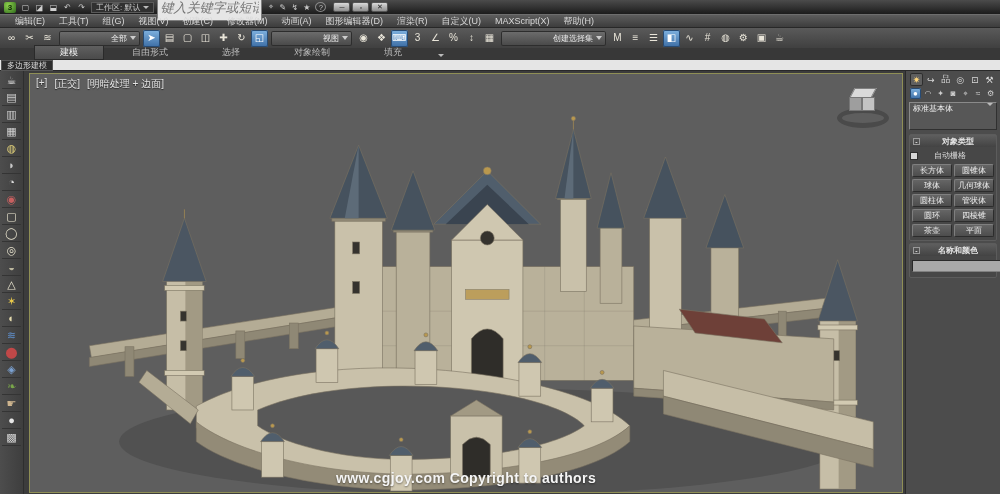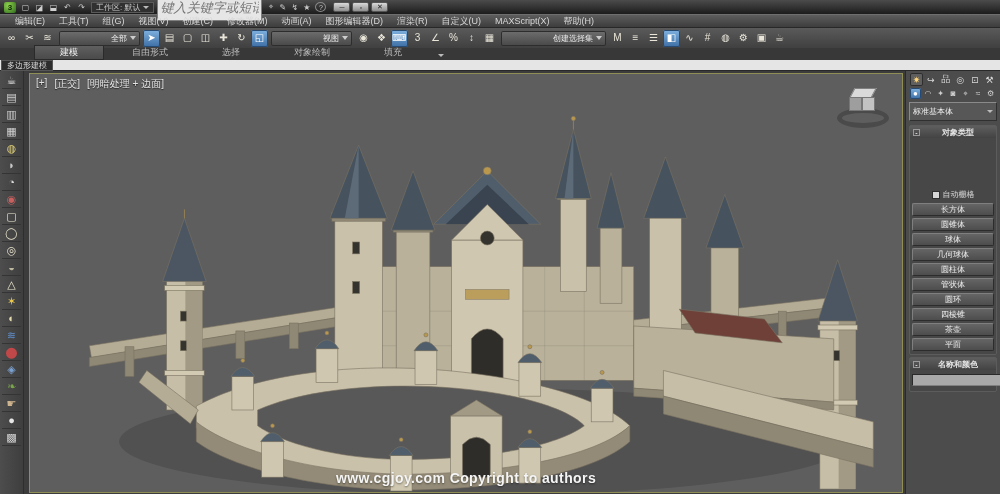--- a/index.html
+++ b/index.html
@@ -61,27 +61,27 @@
   .vc-right { position:absolute; left:27px; top:15px; width:13px; height:14px; background:#c3c3c3; border:1px solid #777; }
 
   
   .cmd-panel { width:95px; flex:none; background:#4c4c4c; border-left:1px solid #2a2a2a; padding:1px 3px; display:flex; flex-direction:column; }
   .cp-tabs { display:flex; justify-content:space-between; padding:1px 1px; }
   .cp-tab { width:13px; height:13px; display:flex; align-items:center; justify-content:center; font-size:9px; color:#d9d9d9; border-radius:2px; }
   .cp-tab.active { background:#5f5f5f; box-shadow:inset 0 0 0 1px #2e2e2e; color:#ffd67a; }
   .cp-subtabs { display:flex; justify-content:space-between; padding:1px 1px 2px; }
   .cp-subtab { width:11px; height:11px; display:flex; align-items:center; justify-content:center; font-size:8px; color:#d0d0d0; border-radius:2px; }
   .cp-subtab.active { background:linear-gradient(#7fb2e0,#3d6ea5); color:#fff; box-shadow:inset 0 0 0 1px #274a72; }
-  .cp-dd { height:19px; background:#575757; border:1px solid; border-color:#8a8a8a #303030 #303030 #8a8a8a; display:flex; align-items:center; justify-content:space-between; padding:0 3px; margin:1px 0 2px; font-size:8px; color:#f0f0f0; }
+  .cp-dd { height:28px; background:#575757; border:1px solid; border-color:#8a8a8a #303030 #303030 #8a8a8a; display:flex; justify-content:space-between; padding:0 3px; margin:1px 0 2px; font-size:8px; color:#f0f0f0; }
   .rollout { margin-top:2px; border:1px solid #5c5c5c; border-radius:2px; background:#474747; }
   .rollout-h { height:12px; background:linear-gradient(#5e5e5e,#434343); display:flex; align-items:center; gap:3px; padding:0 3px; font-size:8px; font-weight:bold; color:#e4e4e4; }
   .collapse-box { width:7px; height:7px; border:1px solid #9a9a9a; color:#ddd; font-size:7px; line-height:5px; text-align:center; }
-  .autogrid-row { display:flex; align-items:center; justify-content:center; gap:3px; padding:3px 0 1px; font-size:8px; color:#dadada;margin-top:48px; }
+  .autogrid-row { display:flex; align-items:center; gap:16px; padding:3px 0 1px; font-size:8px; color:#dadada; }
   .checkbox { width:8px; height:8px; background:#d6d6d6; border:1px solid #2e2e2e; }
-  .btn-grid { display:grid; grid-template-columns:1fr; gap:2px 2px; padding:2px 2px 3px; }
+  .btn-grid { display:grid; grid-template-columns:1fr 1fr; gap:2px 2px; padding:2px 2px 3px; }
   .cp-btn { height:13px; background:linear-gradient(#656565,#4d4d4d); border:1px solid; border-color:#7f7f7f #2c2c2c #2c2c2c #7f7f7f; border-radius:2px; display:flex; align-items:center; justify-content:center; font-size:8px; color:#ececec; white-space:nowrap; overflow:hidden; }
   .name-row { display:flex; align-items:center; gap:2px; padding:4px 2px 5px; }
   .name-input { flex:1; height:12px; background:#a9a9a9; border:1px solid; border-color:#2a2a2a #808080 #808080 #2a2a2a; font-size:8px; padding:0 2px; font-family:"Liberation Sans","DejaVu Sans",sans-serif; }
   .cp-rest { flex:1; }
 </style>
 </head>
 <body>
 
 <div class="titlebar">
   <div class="logo">3</div>

